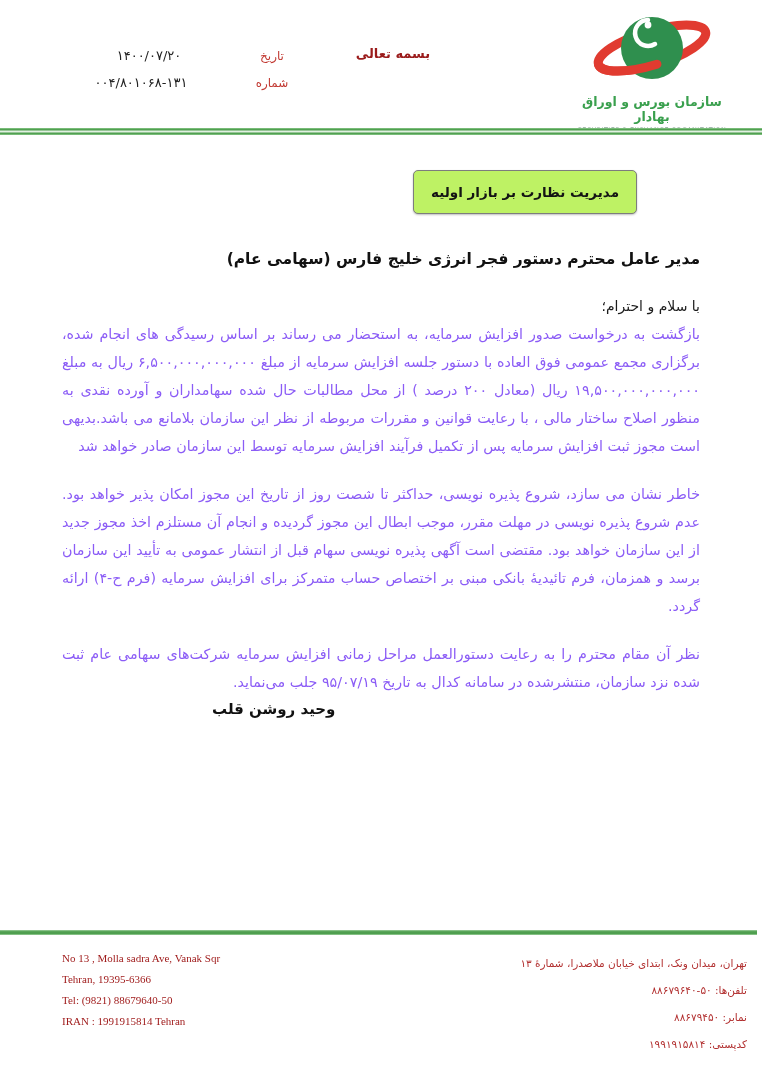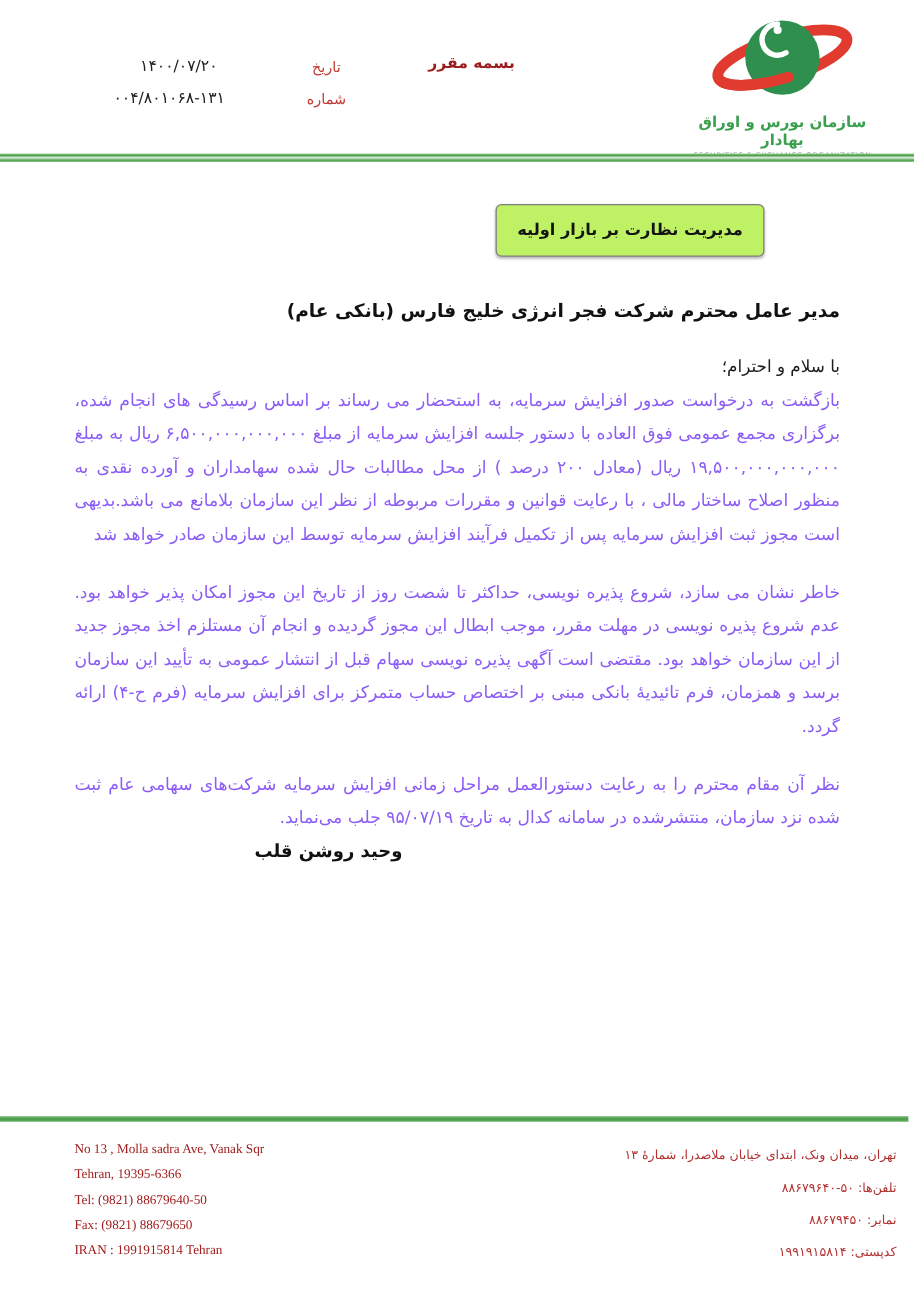--- a/index.html
+++ b/index.html
@@ -62,21 +62,21 @@
 
 <div class="page">
 
   <div>
     <span class="meta-label" style="left:250px;top:49px;">تاریخ</span>
     <span class="meta-value ltr" style="left:84px;top:48px;width:130px;">۱۴۰۰/۰۷/۲۰</span>
     <span class="meta-label" style="left:250px;top:76px;">شماره</span>
     <span class="meta-value ltr" style="left:71px;top:75px;width:140px;">۰۰۴/۸۰۱۰۶۸-۱۳۱</span>
   </div>
 
-  <div class="bismillah">بسمه مقرر</div>
+  <div class="bismillah">بسمه تعالی</div>
 
   <div class="logo-block">
     <svg width="122" height="86" viewBox="0 0 122 86">
 
       <g transform="rotate(-17 61 42)">
         <ellipse cx="61" cy="42" rx="56" ry="17" fill="none" stroke="#e13b30" stroke-width="9"></ellipse>
       </g>
 
       <circle cx="61" cy="42" r="31" fill="#2f8f4e"></circle>
 
@@ -91,36 +91,35 @@
     <div class="org-en">SECURITIES &amp; EXCHANGE ORGANIZATION</div>
   </div>
 
   <div class="top-rule"></div>
 
   <div class="dept-box">
     <span>مدیریت نظارت بر بازار اولیه</span>
   </div>
 
   <main class="letter-body">
-    <h1 class="recipient-title">مدیر عامل محترم شرکت فجر انرژی خلیج فارس (بانکی عام)</h1>
+    <h1 class="recipient-title">مدیر عامل محترم دستور فجر انرژی خلیج فارس (سهامی عام)</h1>
     <p class="salutation">با سلام و احترام؛</p>
     <p class="para">بازگشت به درخواست صدور افزایش سرمایه، به استحضار می رساند بر اساس رسیدگی های انجام شده، برگزاری مجمع عمومی فوق العاده با دستور جلسه افزایش سرمایه از مبلغ ۶,۵۰۰,۰۰۰,۰۰۰,۰۰۰ ریال به مبلغ ۱۹,۵۰۰,۰۰۰,۰۰۰,۰۰۰ ریال (معادل ۲۰۰ درصد ) از محل مطالبات حال شده سهامداران و آورده نقدی به منظور اصلاح ساختار مالی ، با رعایت قوانین و مقررات مربوطه از نظر این سازمان بلامانع می باشد.بدیهی است مجوز ثبت افزایش سرمایه پس از تکمیل فرآیند افزایش سرمایه توسط این سازمان صادر خواهد شد</p>
     <p class="para">خاطر نشان می سازد، شروع پذیره نویسی، حداکثر تا شصت روز از تاریخ این مجوز امکان پذیر خواهد بود. عدم شروع پذیره نویسی در مهلت مقرر، موجب ابطال این مجوز گردیده و انجام آن مستلزم اخذ مجوز جدید از این سازمان خواهد بود. مقتضی است آگهی پذیره نویسی سهام قبل از انتشار عمومی به تأیید این سازمان برسد و همزمان، فرم تائیدیۀ بانکی مبنی بر اختصاص حساب متمرکز برای افزایش سرمایه (فرم ح-۴) ارائه گردد.</p>
     <p class="para">نظر آن مقام محترم را به رعایت دستورالعمل مراحل زمانی افزایش سرمایه شرکت‌های سهامی عام ثبت شده نزد سازمان، منتشرشده در سامانه کدال به تاریخ ۹۵/۰۷/۱۹ جلب می‌نماید.</p>
   </main>
 
   <div class="signature">وحید روشن قلب</div>
 
   <div class="footer-rule"></div>
 
   <div class="footer-en">
     <div>No 13 , Molla sadra Ave, Vanak Sqr</div>
     <div>Tehran, 19395-6366</div>
     <div>Tel: (9821) 88679640-50</div>
-    <div>Fax: (9821) 88679650</div>
     <div>IRAN : 1991915814 Tehran</div>
   </div>
 
   <div class="footer-fa">
     <div>
       <span>تهران، میدان ونک، ابتدای خیابان ملاصدرا، شمارهٔ ۱۳</span>
     </div>
     <div>
       <span>تلفن‌ها:</span>
       <span class="ltr">۸۸۶۷۹۶۴۰-۵۰</span>

